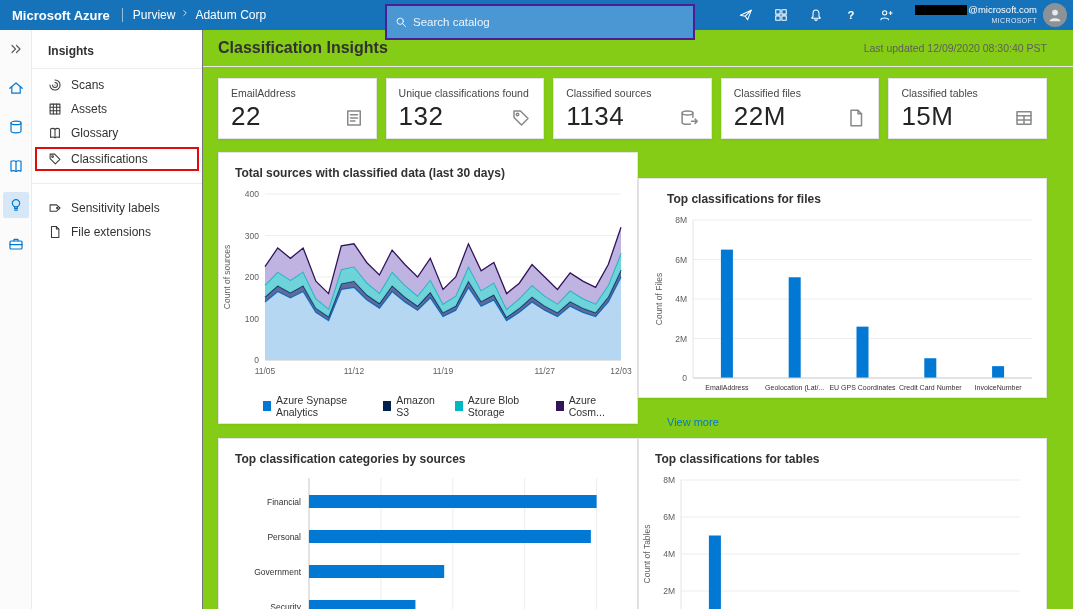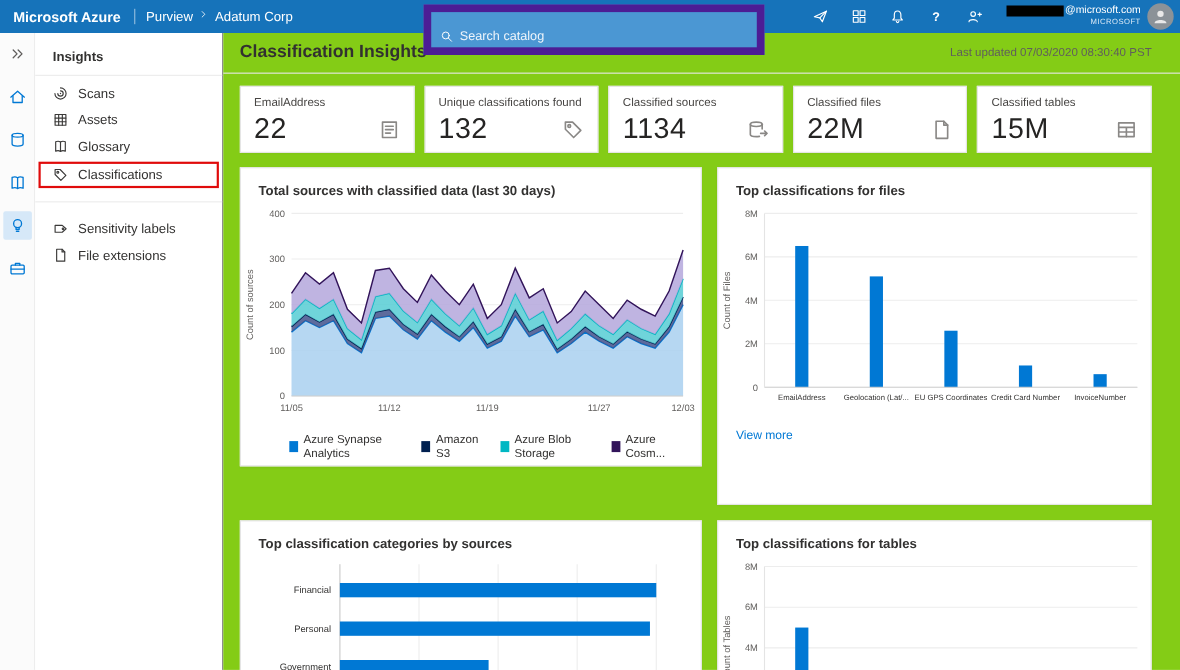--- a/index.html
+++ b/index.html
@@ -5,21 +5,21 @@
 *{margin:0;padding:0;box-sizing:border-box;}
 body{font-family:"Liberation Sans","DejaVu Sans",sans-serif;background:#ddd;}
 #app{position:relative;width:1073px;height:609px;background:#fff;overflow:hidden;}
 
 .topbar{position:absolute;top:0;left:0;width:100%;height:30px;background:#1673ba;color:#fff;display:flex;align-items:center;z-index:10;}
 .brand{font-size:13px;font-weight:700;padding:0 12px;white-space:nowrap;cursor:pointer;}
 .tb-sep{width:1px;height:14px;background:rgba(255,255,255,.55);margin-right:10px;}
 .breadcrumb{display:flex;align-items:flex-start;gap:5px;font-size:12px;}
 .bc-chev{display:inline-flex;}
 .bc-chev svg{width:10px;height:10px;display:block;}
-.search{position:absolute;left:385px;top:4px;width:310px;height:21px;background:#4b97d3;border:7px solid #4c1d95;display:flex;align-items:flex-start;padding:16px 8px;gap:6px;}
+.search{position:absolute;left:385px;top:4px;width:310px;height:21px;background:#4b97d3;border:2px solid #4c1d95;display:flex;align-items:center;padding:16px 8px;gap:6px;}
 .search .s-icon{display:inline-flex;}
 .search svg{width:12px;height:12px;}
 .search input{flex:1;background:transparent;border:none;outline:none;color:#fff;font-size:11.5px;font-family:inherit;}
 .search input::placeholder{color:#eef5fb;opacity:1;}
 .tb-icons{position:absolute;right:180px;top:0;height:30px;display:flex;align-items:center;gap:21px;}
 .tbi{width:14px;height:14px;display:inline-flex;cursor:pointer;}
 .tbi svg{width:14px;height:14px;}
 .account{position:absolute;right:36px;top:4px;text-align:right;line-height:11px;cursor:pointer;}
 .acct-line1{font-size:9.5px;display:flex;align-items:center;gap:1px;justify-content:flex-end;}
 .redact{display:inline-block;width:52px;height:10px;background:#000;}
@@ -47,24 +47,24 @@
 .main-header{height:37px;display:flex;align-items:center;justify-content:space-between;padding:0 26px 0 15px;border-bottom:1px solid #e8e8e8;}
 .main-header h1{font-size:16px;font-weight:700;color:#323130;}
 .updated{font-size:10.5px;color:#605e5c;}
 .stats{display:flex;gap:9px;padding:11px 26px 0 15px;}
 .stat-card{flex:1;height:61px;border:1px solid #e3e3e3;box-shadow:0 1px 2px rgba(0,0,0,.06);position:relative;padding:8px 12px;background:#fff;}
 .stat-label{font-size:10.5px;color:#484644;}
 .stat-value{font-size:26px;color:#252423;margin-top:2px;letter-spacing:.5px;}
 .stat-icon{position:absolute;right:12px;bottom:10px;color:#8a8886;display:inline-flex;}
 .stat-icon svg{width:20px;height:20px;}
 .charts{padding:13px 26px 0 15px;display:flex;flex-direction:column;gap:14px;}
-.chart-row{display:flex;gap:14px;}
+.chart-row{display:flex;align-items:center;}
 .card{border:1px solid #e3e3e3;box-shadow:0 1px 2px rgba(0,0,0,.06);background:#fff;}
 .card-area{width:420px;height:272px;}
-.card-files{flex:1;height:307px;position:relative;}
+.card-files{flex:1;height:220px;position:relative;padding-left:12px;}
 .card-hbar{width:420px;height:280px;}
 .card-tables{flex:1;height:280px;}
 .card-title{font-size:12px;font-weight:700;color:#323130;padding:13px 16px 2px;}
 .chart{width:100%;}
 .card-area .chart{height:200px;}
 .card-files .chart{height:200px;}
 .card-hbar .chart{height:240px;}
 .card-tables .chart{height:190px;}
 .legend{display:flex;gap:16px;padding:12px 16px 0 44px;align-items:center;}
 .legend-item{display:inline-flex;align-items:center;gap:5px;font-size:10.5px;color:#323130;}
@@ -247,21 +247,21 @@
             <path d="M9.6 1.8 V4.6 H12.4"></path>
           </svg>
         </span>
       <span>File extensions</span>
     </div>
   </aside>
 
   <main class="main">
     <div class="main-header">
       <h1>Classification Insights</h1>
-      <span class="updated">Last updated 07/03/2020 08:30:40 PST</span>
+      <span class="updated">Last updated 12/09/2020 08:30:40 PST</span>
     </div>
 
     <div class="stats">
       <div class="stat-card">
         <div class="stat-label">EmailAddress</div>
         <div class="stat-value">22</div>
         <span class="stat-icon">
             <svg viewBox="0 0 16 16" fill="none" stroke="currentColor" stroke-width="1.2" stroke-linecap="round" stroke-linejoin="round">
               <rect x="3" y="2.4" width="10" height="11.2"></rect>
               <path d="M5.2 5.4 H10.8 M5.2 7.9 H10.8 M5.2 10.4 H8.8"></path>

